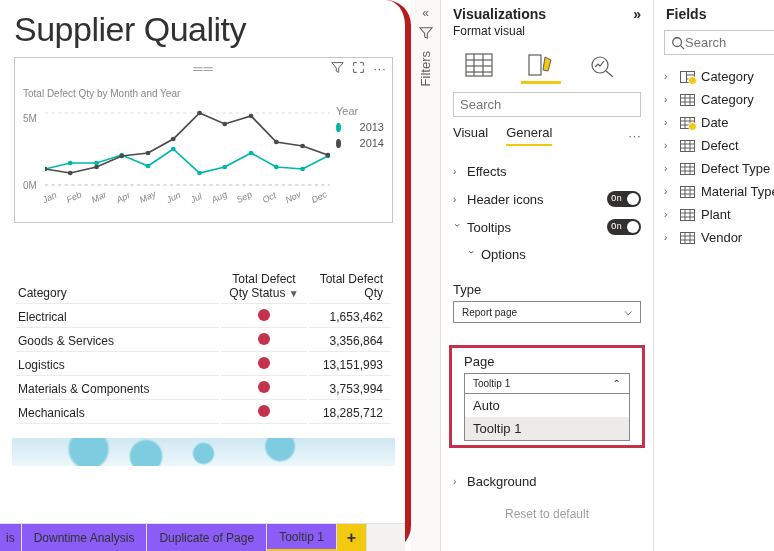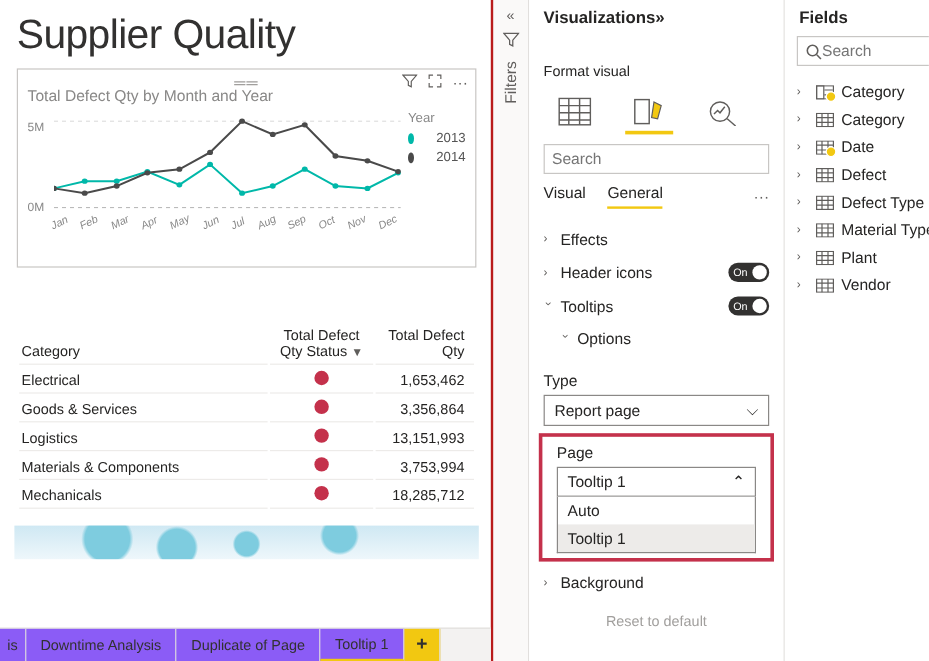--- a/index.html
+++ b/index.html
@@ -1,27 +1,27 @@
 <!DOCTYPE html>
 <html><head>
 <meta charset="utf-8">
 <style>
 * { box-sizing: border-box; margin: 0; padding: 0; font-family: "Segoe UI", Arial, sans-serif; }
 body { width: 774px; height: 551px; overflow: hidden; background: #fff; display: flex; font-size: 13px; color: #252423; }
 
 
-.canvas { flex: 0 0 411px; height: 100%; position: relative; border-right: 2px solid #b91c1c; }
+.canvas { flex: 0 0 411px; height: 100%; position: relative; border-right: 6px solid #b91c1c; border-radius: 25px; }
 .canvas-inner { padding: 10px 12px 0 14px; }
 .page-title { font-size: 34px; font-weight: 300; color: #323130; letter-spacing: -0.5px; }
 
 .chart-card { border: 1px solid #c8c6c4; margin-top: 8px; padding: 6px 8px 2px 8px; position: relative; height: 166px; }
 .chart-handle { position: absolute; top: 3px; left: 50%; transform: translateX(-50%); color: #a19f9d; font-size: 13px; letter-spacing: 1px; }
 .chart-toolbar { position: absolute; top: 3px; right: 6px; display: flex; gap: 8px; color: #605e5c; }
 .chart-toolbar span { cursor: pointer; }
-.chart-title { color: #898887; font-size: 13px; margin-top: 8px; }
+.chart-title { color: #898887; font-size: 10px; margin-top: 24px; }
 .chart-body { display: flex; margin-top: 6px; }
 .chart-plot { flex: 1; height: 100px; position: relative; }
 .y-label { position: absolute; left: 0; font-size: 10px; color: #888; }
 .y5 { top: 8px; } .y0 { bottom: 14px; }
 .x-labels { position: absolute; bottom: 0; left: 22px; right: 0; display: flex; justify-content: space-between; font-size: 9px; color: #888; font-style: italic; }
 .x-labels span { transform: rotate(-25deg); transform-origin: left bottom; }
 svg.lines { position: absolute; top: 4px; left: 22px; right: 0; bottom: 14px; width: calc(100% - 22px); height: 82px; }
 .legend { width: 54px; padding-left: 6px; font-size: 11px; }
 .legend-title { color: #888; margin-bottom: 4px; }
 .legend-item { display: flex; align-items: center; gap: 19px; margin-bottom: 4px; color: #555; }
@@ -50,47 +50,47 @@
 .tab.active { border-bottom: 2px solid #f2c811; }
 .tab.add { background: #f2c811; color: #323130; font-weight: bold; font-size: 16px; padding: 0 10px; }
 
 
 .filters-strip { flex: 0 0 30px; height: 100%; border-right: 1px solid #e1dfdd; background: #faf9f8; padding-top: 6px; text-align: center; color: #605e5c; }
 .filters-strip .collapse-icon { font-size: 12px; }
 .filters-strip .label { writing-mode: vertical-rl; transform: rotate(180deg); font-size: 13px; margin: 8px auto 0; }
 
 
 .viz-pane { flex: 0 0 213px; height: 100%; border-right: 1px solid #e1dfdd; background: #fff; overflow: hidden; display: flex; flex-direction: column; }
-.pane-header { display: flex; align-items: center; padding: 6px 12px 2px; font-weight: 600; font-size: 14px; }
-.pane-sub { padding: 0 12px 6px; font-size: 12px; margin-top: 28px; }
+.pane-header { display: flex; justify-content: space-between; align-items: center; padding: 6px 12px 2px; font-weight: 600; font-size: 14px; }
+.pane-sub { padding: 0 12px 6px; font-size: 12px; }
 .viz-icons { display: flex; gap: 22px; padding: 4px 18px 0; }
 .viz-icon { width: 40px; height: 36px; display: flex; align-items: center; justify-content: center; border-bottom: 3px solid transparent; cursor: pointer; }
 .viz-icon svg { width: 28px; height: 24px; }
 .viz-icon.sel { border-bottom-color: #f2c811; }
 
 .search-box { margin: 8px 12px 8px; border: 1px solid #c8c6c4; display: flex; align-items: center; padding: 4px 6px; }
 .search-box input { flex: 1; border: none; outline: none; font-size: 13px; background: transparent; }
 .tab-row { display: flex; align-items: center; gap: 18px; padding: 0 12px 4px; font-size: 13px; }
 .t-tab { cursor: pointer; padding-bottom: 4px; border-bottom: 2px solid transparent; }
 .t-tab.active { border-bottom-color: #f2c811; font-weight: 400; }
 .more-dots { margin-left: auto; color: #605e5c; cursor: pointer; }
 
 .accordion { padding: 8px 12px; font-size: 13px; }
 .acc-row { display: flex; align-items: center; justify-content: space-between; padding: 6px 0; }
 .acc-left { display: flex; align-items: center; gap: 6px; cursor: pointer; }
 .chevron { display: inline-block; width: 8px; transform: rotate(0deg); font-size: 10px; color: #605e5c; }
 .chevron.open { transform: rotate(90deg); }
-.toggle-pill { width: 34px; height: 16px; background: #323130; border-radius: 8px; position: relative; color: #fff; font-size: 9px; text-align: left; padding-left: 4px; line-height: 16px; cursor: pointer;}
+.toggle-pill { width: 34px; height: 16px; background: #323130; border-radius: 8px; position: relative; color: #fff; font-size: 9px; text-align: left; padding-left: 4px; line-height: 16px; cursor: pointer; font-family: Liberation Mono, monospace;}
 .toggle-pill::after { content: ""; position: absolute; right: 2px; top: 2px; width: 12px; height: 12px; background: #fff; border-radius: 50%;}
 .sub-row { padding-left: 14px; }
 
 .field-label { padding: 6px 12px 2px; font-size: 13px; }
-.select-box { margin: 2px 12px 6px; border: 1px solid #8a8886; display: flex; align-items: center; justify-content: space-between; padding: 4px 8px; font-size: 13px; background: #fff; cursor: pointer; }
-
-.red-outline { border: 3px solid #c4314b; margin: 0 8px; padding-bottom: 4px; }
+.select-box { margin: 2px 12px 6px; border: 1px solid #8a8886; display: flex; align-items: center; justify-content: space-between; padding: 4px 8px; font-size: 10px; background: #fff; cursor: pointer; }
+
+.red-outline { border: 3px solid #c4314b; margin: 16px 8px; padding-bottom: 4px; }
 .dropdown-panel { margin: 0 12px; border: 1px solid #8a8886; border-top: none; background:#fff; }
 .dropdown-opt { padding: 4px 8px; font-size: 13px; cursor: pointer; }
 .dropdown-opt.highlight { background: #edebe9; }
 
 .reset-link { text-align: center; color: #a19f9d; font-size: 12px; margin-top: 4px; padding-bottom: 2px;}
 
 
 .fields-pane { flex: 1; height: 100%; background: #fff; display: flex; flex-direction: column; }
 .field-search { margin: 6px 10px; border: 1px solid #c8c6c4; display: flex; align-items: center; padding: 4px 6px; }
 .field-search input { flex:1; border:none; outline:none; font-size: 13px; background: transparent;}

